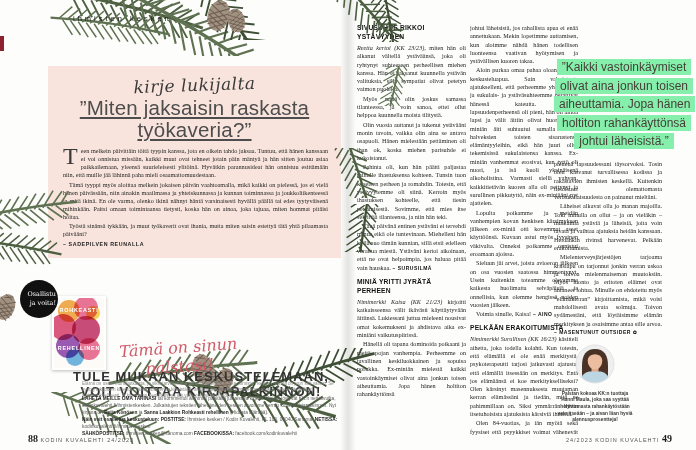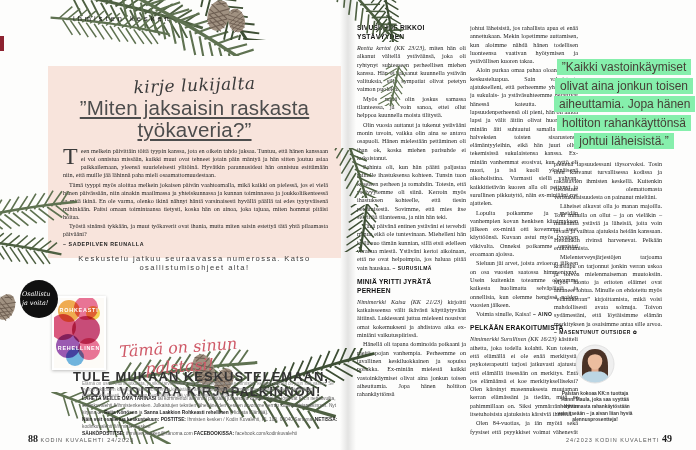--- a/index.html
+++ b/index.html
@@ -22,22 +22,22 @@
   .letter-body{margin:6px 13px 0 15px;font-size:6.2px;line-height:1.3;text-align:justify;color:#262626;}
   .letter-body p{margin:0 0 1px;}
   .letter-body p + p{text-indent:6px;}
   .dropcap{float:left;font-size:24px;line-height:19px;padding-right:3px;color:#3a3a3a;}
   .letter-sig{margin:3px 0 0 15px;font-family:"Liberation Sans",sans-serif;font-weight:700;
         font-size:5.3px;letter-spacing:.6px;color:#222;}
   .teaser{margin-top:7px;text-align:center;font-family:"Liberation Sans",sans-serif;
         font-size:7.6px;letter-spacing:1.4px;color:#3c3c3c;}
   
   .badge{position:absolute;left:20px;top:280px;width:38px;height:38px;border-radius:50%;
-        background:#101010;z-index:5;display:flex;align-items:center;justify-content:center;text-align:left;
-        color:#fff;font-style:italic;font-size:6.4px;line-height:1.35;font-family:"DejaVu Serif",serif;padding:2px;box-sizing:border-box;}
+        background:#101010;z-index:5;display:flex;align-items:center;justify-content:center;text-align:right;
+        color:#fff;font-size:6.4px;line-height:1.35;font-family:"DejaVu Serif",serif;padding:2px;box-sizing:border-box;}
   .book{position:absolute;left:52px;top:296px;width:54px;height:74px;background:#fff;z-index:4;
         box-shadow:0 1px 3px rgba(0,0,0,.25);padding:2px;box-sizing:border-box;}
   .book-cover{position:relative;width:100%;height:100%;background:#fdfbf7;overflow:hidden;}
   .blob{position:absolute;border-radius:50%;mix-blend-mode:multiply;opacity:.88;}
   .book-title{position:absolute;width:100%;text-align:center;color:#fff;font-family:"Liberation Sans",sans-serif;
         font-weight:700;font-size:5.4px;letter-spacing:.8px;z-index:6;}
   .bt-top{top:9px;} .bt-bottom{top:47px;}
   .script-line{position:absolute;left:104px;top:338px;width:150px;z-index:4;text-align:center;
         font-style:italic;font-size:16px;color:#cf5a68;font-family:"DejaVu Serif",serif;transform:rotate(-4deg);}
   .cta{position:absolute;left:58px;top:369px;width:286px;z-index:4;text-align:center;
@@ -159,21 +159,20 @@
 
   <div class="pink-box">
     <div class="kicker">kirje lukijalta</div>
     <h1 class="headline">”Miten jaksaisin raskasta työkaveria?”</h1>
     <div class="letter-body">
         <p><span class="dropcap">T</span>een melkein päivittäin töitä tyypin kanssa, jota en oikein tahdo jaksaa. Tuntuu, että hänen kanssaan ei voi onnistua missään, kaikki muut ovat tehneet jotain päin mäntyä ja hän sitten joutuu asiaa paikkailemaan, yleensä suurieleisesti ylitöinä. Hyvätkin parannusideat hän onnistuu esittämään niin, että muille jää lähinnä paha mieli osaamattomuudestaan.</p>
         <p>Tämä tyyppi myös aloittaa melkein jokaisen päivän vaahtoamalla, mikä kaikki on pielessä, jos ei vielä hänen päivässään, niin ainakin maailmassa ja yhteiskunnassa ja kunnan toiminnassa ja joukkoliikenteessä ja mitä ikinä. En ole varma, olenko ikinä nähnyt häntä varsinaisesti hyvällä päällä tai edes tyytyväisenä mihinkään. Paitsi omaan toimintaansa tietysti, koska hän on ainoa, joka tajuaa, miten hommat pitäisi hoitaa.</p>
         <p>Työstä sinänsä tykkään, ja muut työkaverit ovat ihania, mutta miten saisin estettyä tätä yhtä pilaamasta päivääni?</p>
       </div>
     <div class="letter-sig">– SADEPILVEN REUNALLA</div>
-    <div class="teaser">Keskustelu jatkuu seuraavassa numerossa. Katso osallistumisohjeet alta!</div>
   </div>
 
   <div class="badge">Osallistu ja voita!</div>
   <div class="book">
     <div class="book-cover">
       <div class="blob" style="left:4px;top:2px;width:22px;height:22px;background:#f0a33a"></div>
       <div class="blob" style="left:20px;top:-2px;width:24px;height:24px;background:#e8638c"></div>
       <div class="blob" style="left:-4px;top:16px;width:26px;height:26px;background:#d8436f"></div>
       <div class="blob" style="left:18px;top:18px;width:28px;height:28px;background:#c2346a"></div>
       <div class="blob" style="left:2px;top:36px;width:24px;height:24px;background:#8e44ad"></div>

